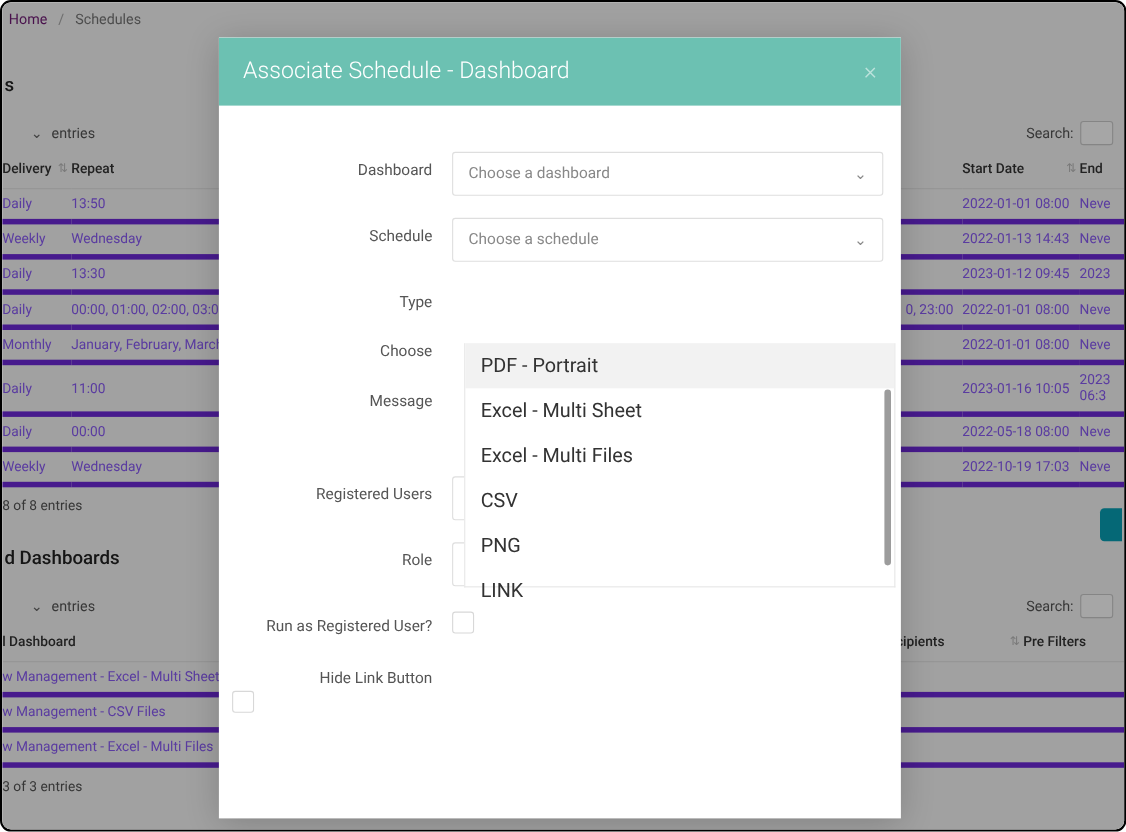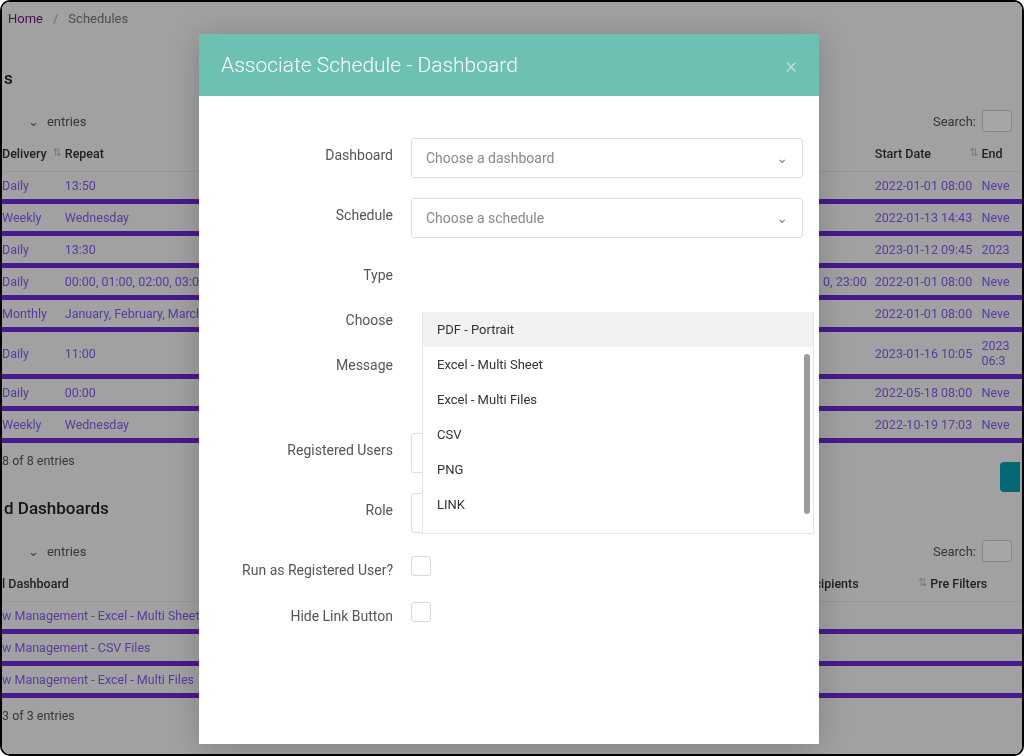--- a/index.html
+++ b/index.html
@@ -200,21 +200,21 @@
     top: 310px;
     width: 392px;
     height: 222px;
     background: #fff;
     border: 1px solid #e6e6e6;
     border-top: none;
     z-index: 10;
   }
   .dropdown .opt {
     padding: 10px 14px;
-    font-size: 13px;
+    font-size: 18px;
     color: #333;
     cursor: pointer;
   }
   .dropdown .opt.highlight {
     background: #f2f2f2;
   }
   .dropdown .scrollbar {
     position: absolute;
     right: 3px;
     top: 42px;
@@ -410,21 +410,21 @@
       </div>
     </div>
 
     <div class="form-row">
       <div class="flabel">Run as Registered User?</div>
       <div class="fcontrol">
         <span class="checkbox"></span>
       </div>
     </div>
 
-    <div class="form-row" style="margin-bottom:8px;">
+    <div class="form-row" style="margin-bottom:8px;flex-direction:column;">
       <div class="flabel">Hide Link Button</div>
       <div class="fcontrol">
         <span class="checkbox"></span>
       </div>
     </div>
 
   </div>
 </div>
 
 <div class="dropdown">

